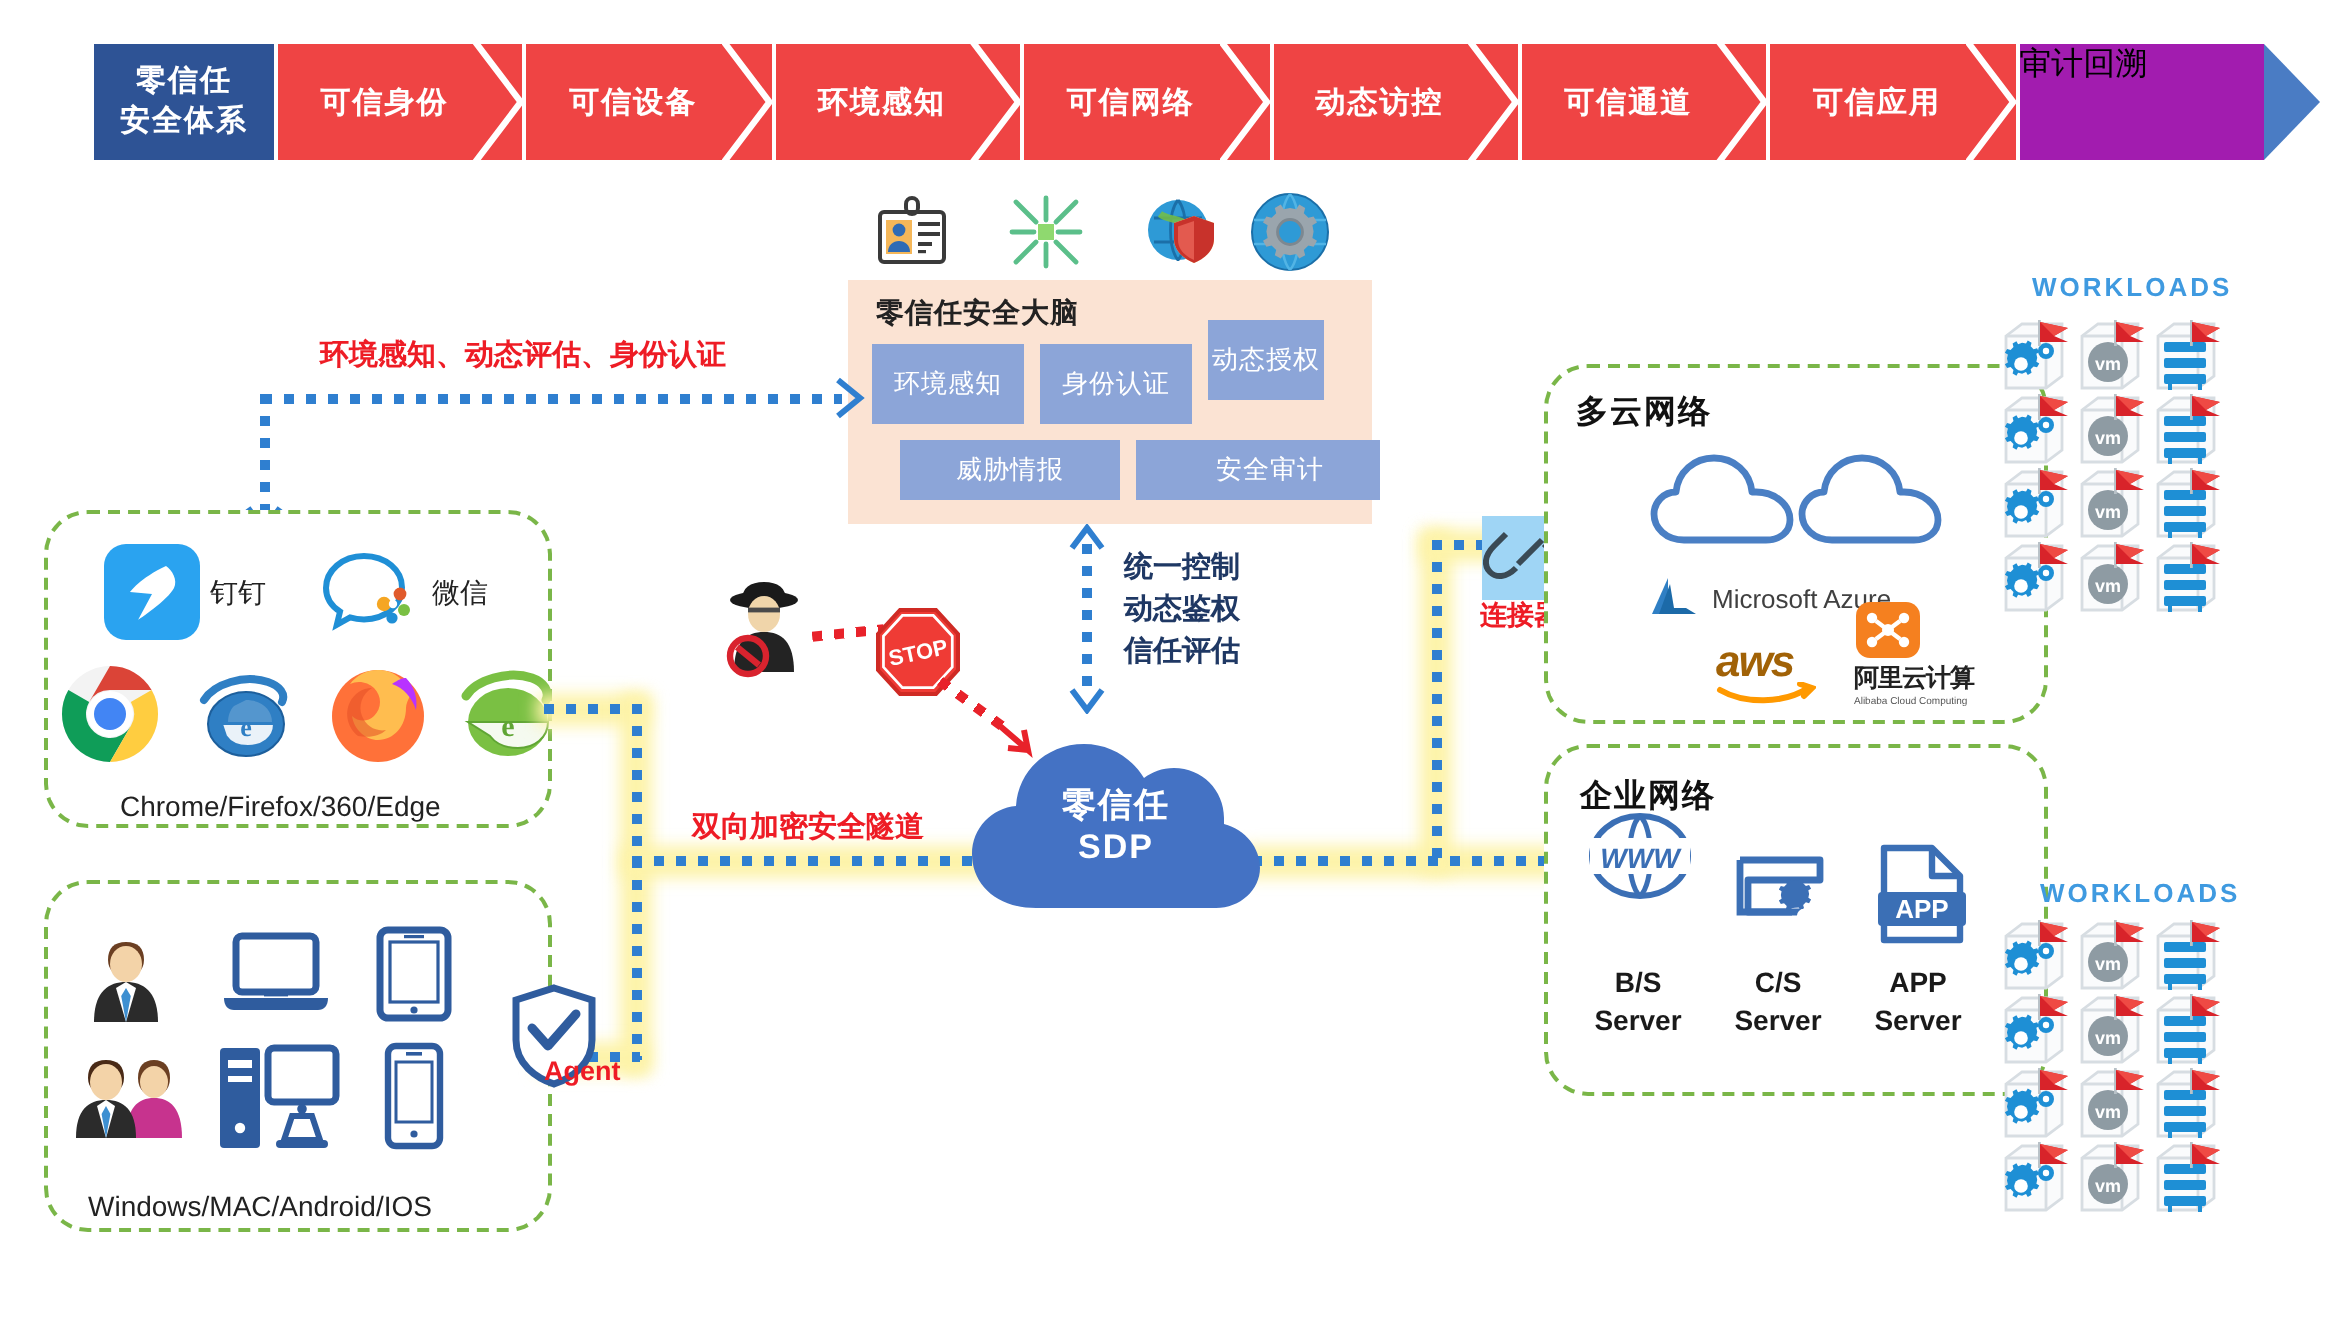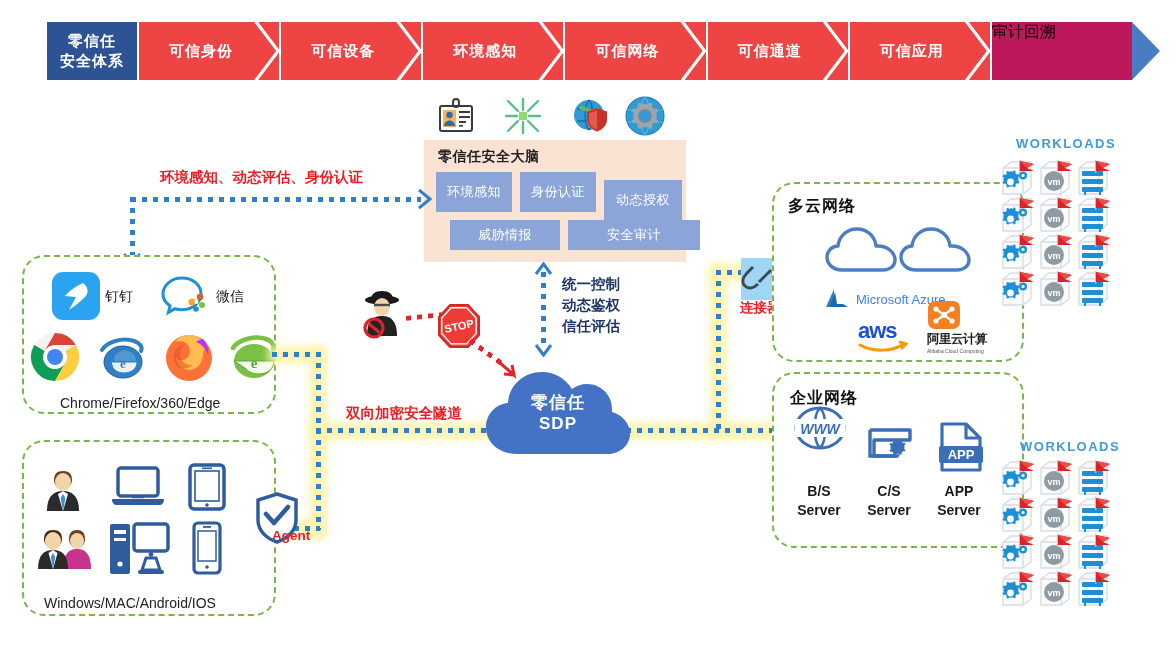--- a/index.html
+++ b/index.html
@@ -11,21 +11,21 @@
   #chevron-bar{left:47px;top:22px;width:1085px;height:58px;display:flex;align-items:stretch;}
   .chev-first{background:#2e5395;color:#fff;width:90px;display:flex;flex-direction:column;
      align-items:center;justify-content:center;font-size:15px;font-weight:bold;line-height:1.35;
      letter-spacing:1px;flex:none;}
   .chev-wrap{position:relative;flex:1 1 0;background:#ef4444;margin-left:2px;}
   .chev-wrap::after{content:"";position:absolute;right:-1px;top:0;bottom:0;width:26px;
      background:#fff;clip-path:polygon(0 0,4px 0,26px 50%,4px 100%,0 100%,22px 50%);}
   .chev-wrap:first-of-type{margin-left:3px;}
   .chev-wrap .lbl{position:absolute;left:0;right:16px;top:0;bottom:0;display:flex;
      align-items:center;justify-content:center;color:#fff;font-size:15px;font-weight:bold;letter-spacing:1px;}
-  .chev-last{position:relative;flex:1 1 0;background:#be185d;margin-left:2px;}
+  .chev-last{position:relative;flex:1 1 0;background:#a21caf;margin-left:2px;}
   .chev-last::after{content:"";position:absolute;right:-28px;top:0;bottom:0;width:28px;
      background:#4a7cc4;clip-path:polygon(0 0,100% 50%,0 100%);}
 
   
   .dashbox{border:2px dashed #7ab648;border-radius:22px;background:#fff;}
 
   
   #brain-panel{left:424px;top:140px;width:262px;height:122px;background:#fbe3d3;}
   #brain-title{position:absolute;left:14px;top:8px;font-size:14px;font-weight:bold;color:#222;letter-spacing:.5px;}
   .bbox{position:absolute;background:#8ca5d8;color:#fff;font-size:13px;display:flex;
@@ -72,20 +72,23 @@
       <span class="lbl">可信身份</span>
     </div>
   <div class="chev-wrap">
       <span class="lbl">可信设备</span>
     </div>
   <div class="chev-wrap">
       <span class="lbl">环境感知</span>
     </div>
   <div class="chev-wrap">
       <span class="lbl">可信网络</span>
+    </div>
+  <div class="chev-wrap">
+      <span class="lbl">动态访控</span>
     </div>
   <div class="chev-wrap">
       <span class="lbl">可信通道</span>
     </div>
   <div class="chev-wrap">
       <span class="lbl">可信应用</span>
     </div>
   <div class="chev-last"><span class="lbl">审计回溯</span></div>
 </div>
 
@@ -143,27 +146,27 @@
 </div>
 
 <div class="abs" id="brain-panel">
   <div id="brain-title">零信任安全大脑</div>
   <div class="bbox" style="left:12px;top:32px;width:76px;height:40px;">
       <span>环境感知</span>
     </div>
   <div class="bbox" style="left:96px;top:32px;width:76px;height:40px;">
       <span>身份认证</span>
     </div>
-  <div class="bbox" style="left:180px;top:40px;width:78px;height:40px;">
+  <div class="bbox" style="left:180px;top:20px;width:58px;height:40px;">
       <span>动态授权</span>
     </div>
   <div class="bbox" style="left:26px;top:80px;width:110px;height:30px;">
       <span>威胁情报</span>
     </div>
-  <div class="bbox" style="left:144px;top:80px;width:132px;height:30px;">
+  <div class="bbox" style="left:144px;top:80px;width:110px;height:30px;padding-left:12px;">
       <span>安全审计</span>
     </div>
 </div>
 
 <div class="abs" style="left:160px;top:168px;font-size:14.5px;">
   <span class="red">环境感知、动态评估、身份认证</span>
 </div>
 <div class="dots-h" style="left:131px;top:197px;width:290px;"></div>
 <div class="dots-v" style="left:130px;top:197px;height:62px;"></div>
 <div class="abs" style="left:417px;top:188px;">
@@ -395,24 +398,24 @@
 <div class="abs" style="left:898px;top:226px;">
   <svg width="76" height="50" viewBox="0 0 76 50" class="ico">
     <path d="M18 44 C9 44 3 38 3 31 C3 25 8 20 14 20 C15 10 23 3 33 3 C43 3 51 10 52 20 C52 20 53 20 54 20 C63 20 71 26 71 34 C71 40 66 44 59 44 Z" fill="none" stroke="#4a7fc4" stroke-width="3.4" stroke-linejoin="round"></path>
   </svg>
 </div>
 <div class="abs" style="left:824px;top:288px;display:flex;align-items:center;gap:6px;">
   <svg width="26" height="22" viewBox="0 0 26 22" class="ico">
     <path d="M10 1 L2 19 h8 z" fill="#2f7fc4"></path>
     <path d="M11 4 L5.5 19 H24 L19 16 h-6 z" fill="#1c6aa8"></path>
   </svg>
-  <span style="font-size:13px;color:#3b82f6;">Microsoft Azure</span>
+  <span style="font-size:13px;color:#404040;">Microsoft Azure</span>
 </div>
 <div class="abs" style="left:858px;top:320px;">
-  <div style="font-size:22px;font-weight:bold;color:#1d4ed8;letter-spacing:-1px;line-height:1;">aws</div>
+  <div style="font-size:22px;font-weight:bold;color:#a16207;letter-spacing:-1px;line-height:1;font-style:italic;">aws</div>
   <svg width="50" height="12" viewBox="0 0 50 12" style="margin-top:-1px;" class="ico">
     <path d="M2 4 C14 11 34 11 46 3" fill="none" stroke="#ff9900" stroke-width="3" stroke-linecap="round"></path>
     <path d="M42 1 L48 3 L44 7" fill="none" stroke="#ff9900" stroke-width="3" stroke-linecap="round"></path>
   </svg>
 </div>
 <div class="abs" style="left:927px;top:300px;">
   <svg width="34" height="30" viewBox="0 0 34 30" class="ico">
     <rect x="1" y="1" width="32" height="28" rx="7" fill="#f5801f"></rect>
     <g stroke="#fff" stroke-width="2.6" fill="#fff">
       <circle cx="9" cy="9" r="2.6" stroke="none"></circle>

